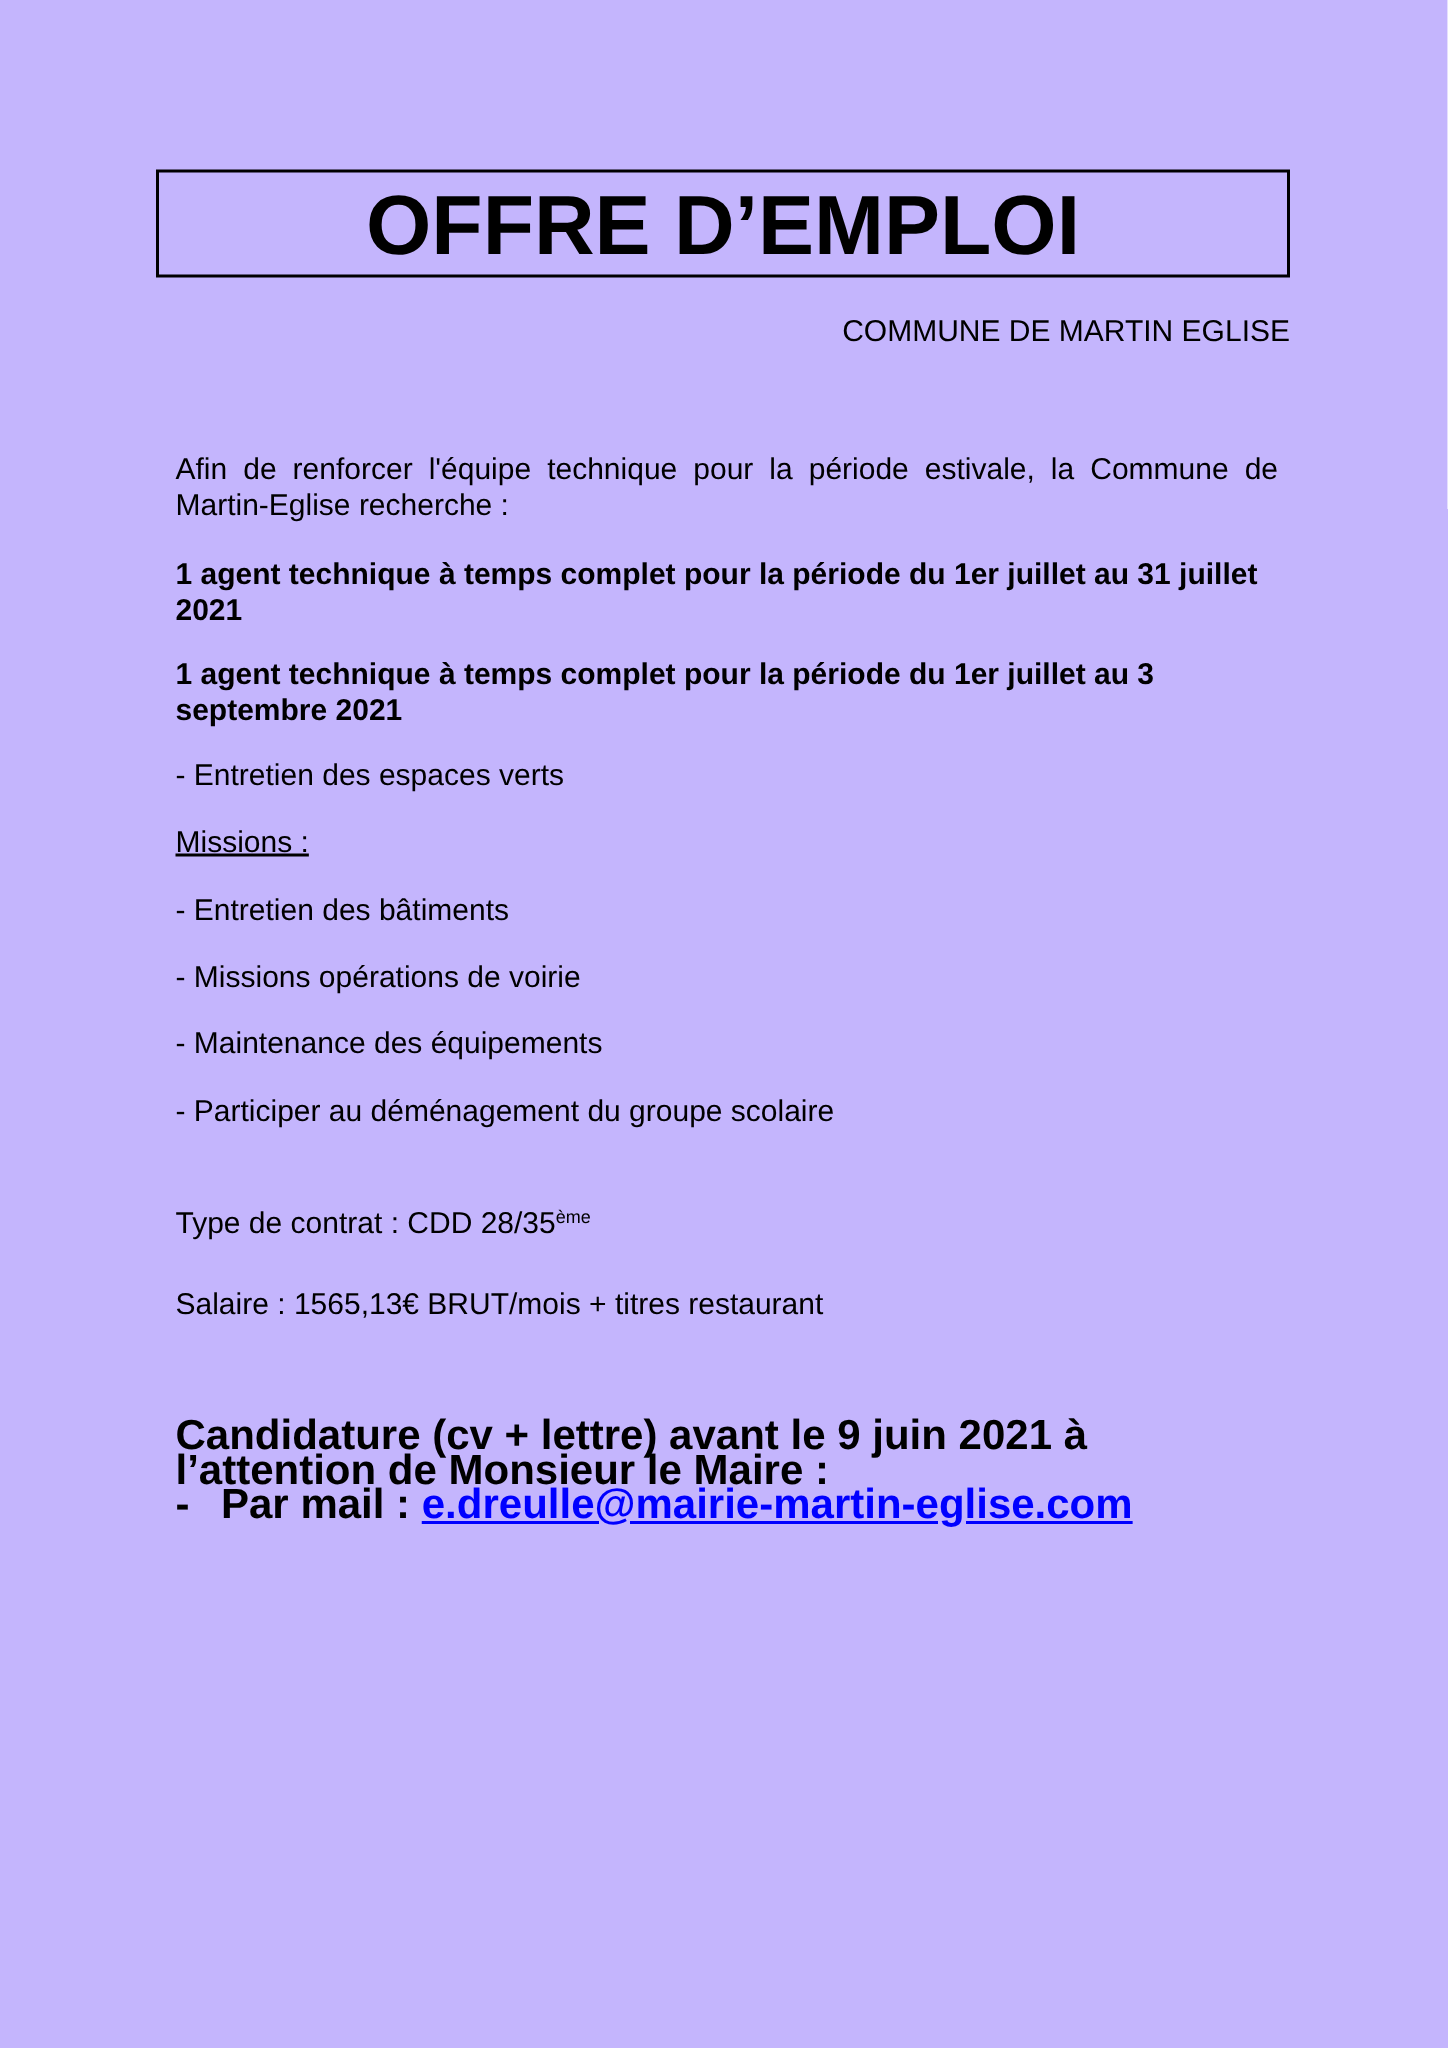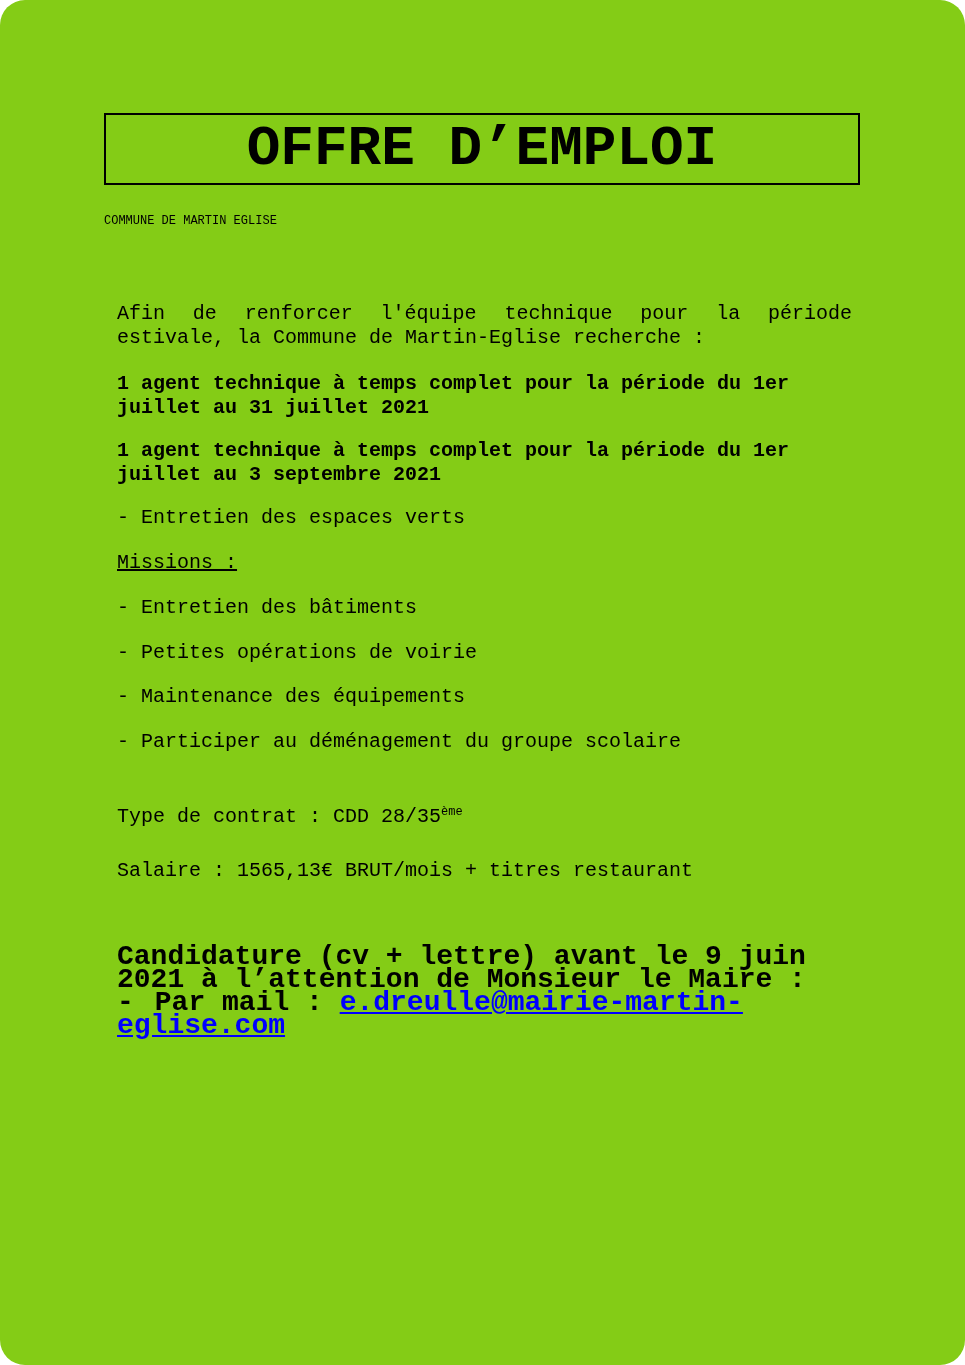--- a/index.html
+++ b/index.html
@@ -1,24 +1,23 @@
 <!DOCTYPE html>
 <html lang="fr"><head>
 <meta charset="utf-8">
 <style>
   html, body { margin: 0; padding: 0; background: #ffffff; }
   .page {
     position: relative;
     width: 965px;
     height: 1365px;
-    background: #84cc16;
+    background: #c4b5fd;
     color: #000000;
-    font-family: Liberation Mono, monospace;
+    font-family: Liberation Sans, sans-serif;
     overflow: hidden;
-    border-radius: 25px;
   }
   .content {
     position: absolute;
     left: 104px;
     top: 113px;
     width: 756px;
   }
   .title-box {
     box-sizing: border-box;
     border: 2px solid #000000;
@@ -32,22 +31,22 @@
     white-space: nowrap;
   }
   .job-title {
     font-size: 27px;
     font-weight: bold;
     text-align: center;
     line-height: 28px;
     margin: 0 0 27px 0;
   }
   .org {
-    font-size: 12px;
-    text-align: left;
+    font-size: 20px;
+    text-align: right;
     line-height: 18px;
     margin: 0 0 72px 0;
   }
   .para {
     font-size: 20px;
     line-height: 23.5px;
     margin: 0 0 23px 0;
     padding: 0 8px 0 13px;
   }
   .justify { text-align: justify; }
@@ -85,21 +84,21 @@
 
     <p class="para justify">Afin de renforcer l'équipe technique pour la période estivale, la Commune de Martin-Eglise recherche :</p>
 
     <p class="para pos">1 agent technique à temps complet pour la période du 1er juillet au 31 juillet 2021</p>
     <p class="para pos">1 agent technique à temps complet pour la période du 1er juillet au 3 septembre 2021</p>
 
     <p class="para mission">- Entretien des espaces verts</p>
 
     <p class="para missions-heading">Missions :</p>
     <p class="para mission">- Entretien des bâtiments</p>
-    <p class="para mission">- Petites opérations de voirie</p>
+    <p class="para mission">- Missions opérations de voirie</p>
     <p class="para mission">- Maintenance des équipements</p>
     <p class="para mission mission-last">- Participer au déménagement du groupe scolaire</p>
 
     <p class="para contract"><span>Type de contrat : CDD 28/35</span><sup>ème</sup></p>
 
     <p class="para salary">Salaire : 1565,13€ BRUT/mois + titres restaurant</p>
 
     <p class="apply">Candidature (cv + lettre) avant le 9 juin 2021 à l’attention de Monsieur le Maire :</p>
 
     <p class="apply"><span class="dash-mail">-</span><span>Par mail : </span><a class="email-link">e.dreulle@mairie-martin-eglise.com</a></p>

